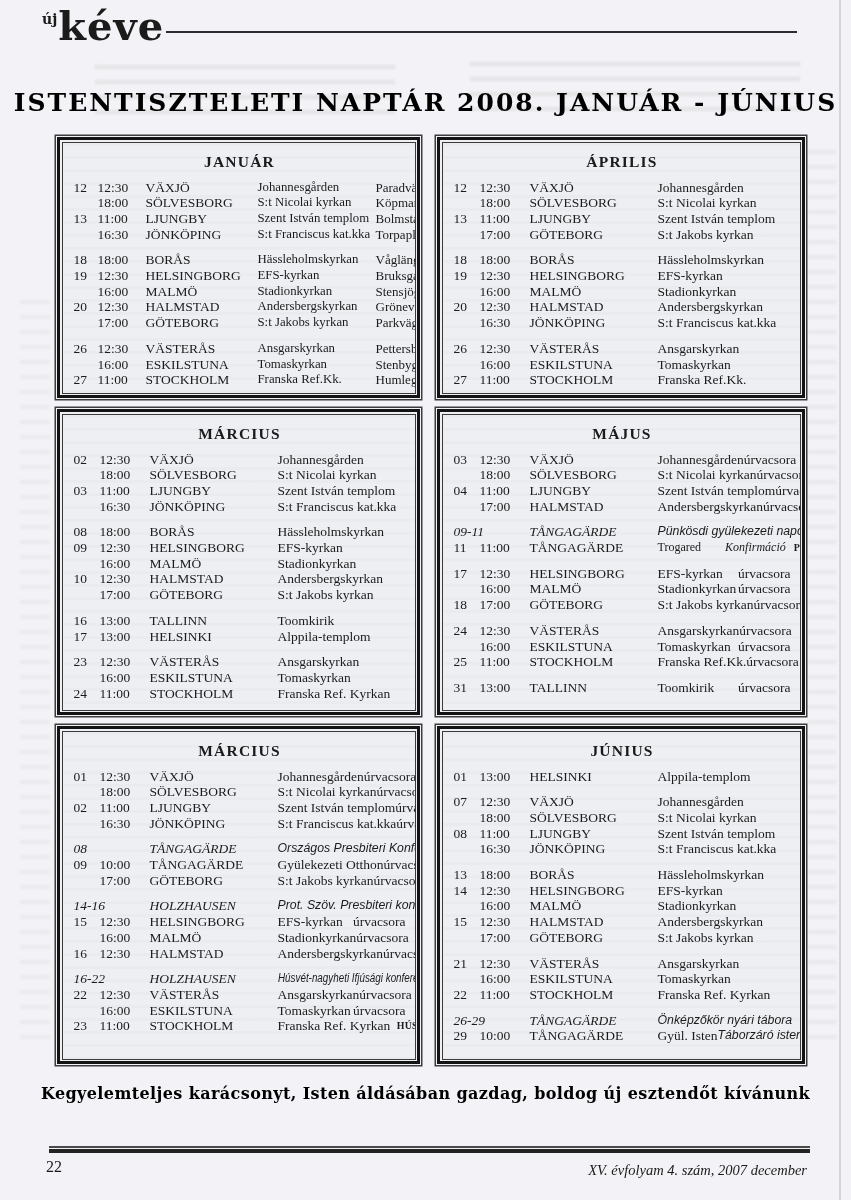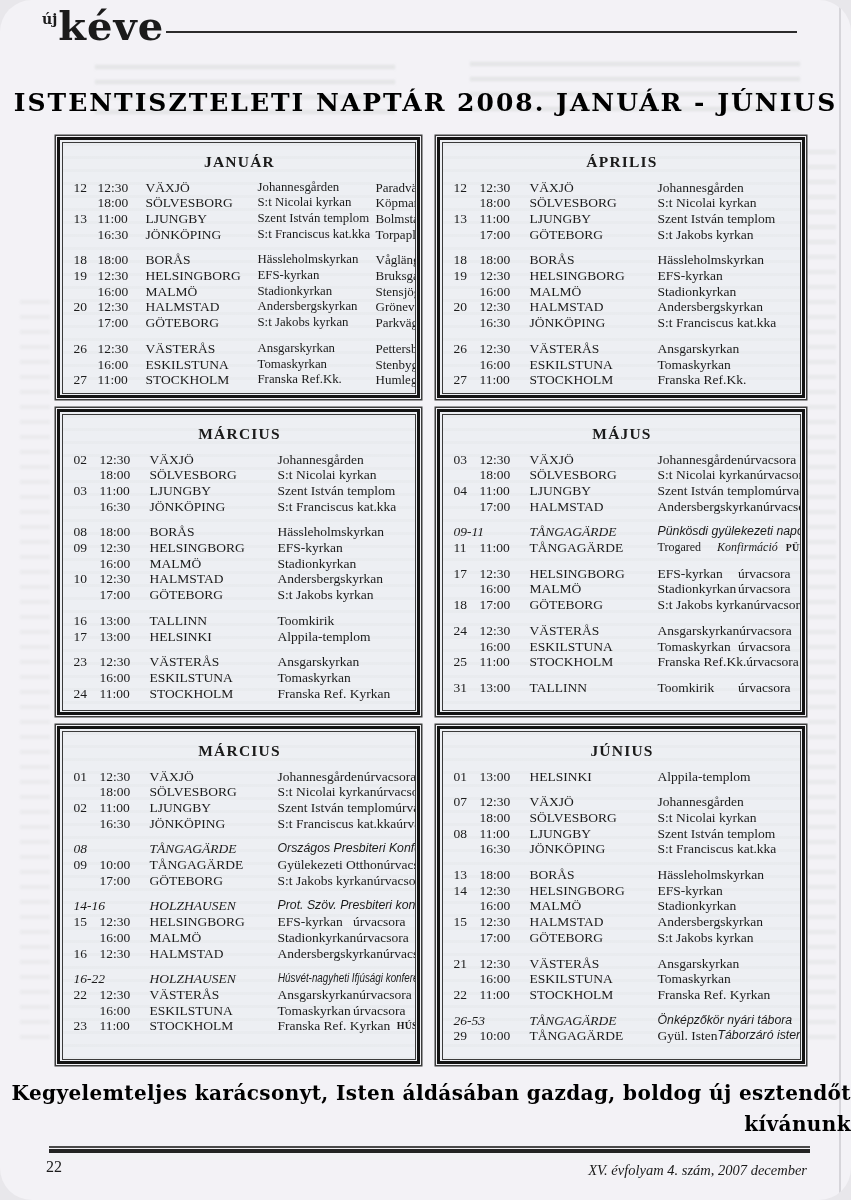--- a/index.html
+++ b/index.html
@@ -1,18 +1,18 @@
 <!DOCTYPE html>
 <html><head>
 <meta charset="utf-8">
 <title>Scanned newsletter page</title>
 <style>
   html,body{margin:0;padding:0;}
   body{width:851px;height:1200px;background:#e8e7eb;font-family:"Liberation Serif",serif;}
-  .page{position:relative;width:851px;height:1200px;background:#f3f2f6;overflow:hidden;color:#1b1b1b;border-radius:32px;}
+  .page{position:relative;width:851px;height:1200px;background:#f3f2f6;overflow:hidden;color:#1b1b1b;}
   
   .bleed{position:absolute;background:repeating-linear-gradient(180deg,rgba(125,140,128,.14) 0 4px,rgba(0,0,0,0) 4px 15px);filter:blur(1.4px);pointer-events:none;}
   .bleed.b1{left:95px;top:65px;width:300px;height:55px;}
   .bleed.b2{left:470px;top:62px;width:330px;height:58px;}
   .bleed.b3{left:808px;top:150px;width:28px;height:900px;opacity:.7;}
   .bleed.b4{left:20px;top:300px;width:30px;height:740px;opacity:.55;}
   .page-edge{position:absolute;right:10px;top:0;bottom:0;width:2px;background:#d6d5da;}
 
   
   .masthead{position:absolute;left:42px;top:10px;width:755px;display:flex;align-items:flex-end;}
@@ -41,26 +41,26 @@
   .place{}
   .lay-address .place{font-size:12.8px;}
   .note{text-align:right;}
   .lay-address .note{text-align:left;font-size:13px;}
   .row.conf{font-style:italic;}
   .row.conf .day{grid-column:1/3;}
   .row.conf .city{grid-column:3;}
   .row.conf .place{grid-column:4/-1;font-family:"Liberation Sans",sans-serif;font-size:12.3px;}
   .row.conf .place.squeeze{transform:scaleX(.8);transform-origin:left center;}
   .place.narrow{font-size:12px;}
-  .p2{font-style:italic;margin-left:16px;}
+  .p2{font-style:italic;margin-left:24px;}
   .note.caps{font-weight:bold;font-size:11px;letter-spacing:.2px;transform:scaleX(.9);transform-origin:right center;}
   .note.italic{font-style:italic;font-family:"Liberation Sans",sans-serif;font-size:12.3px;}
 
   
-  .greeting{position:absolute;left:0;top:1078px;width:100%;text-align:right;font-size:20px;letter-spacing:.4px;line-height:31px;}
+  .greeting{position:absolute;left:0;top:1078px;width:100%;text-align:center;font-size:16px;letter-spacing:.4px;line-height:31px;}
 
   
   .footer-rule{position:absolute;left:49px;top:1146px;width:761px;}
   .footer-rule .thin{height:1.5px;background:#4a4a4a;margin-bottom:1.5px;}
   .footer-rule .thick{height:3.5px;background:#242424;}
   .page-number{position:absolute;left:46px;top:1158px;font-size:16px;}
   .issue{position:absolute;right:44px;top:1162px;font-size:14.5px;font-style:italic;}
 </style>
 </head>
 <body>
@@ -670,21 +670,21 @@
               </div>
               <div class="row">
                 <span class="cell day">22</span>
                 <span class="cell time">11:00</span>
                 <span class="cell city">STOCKHOLM</span>
                 <span class="cell place">Franska Ref. Kyrkan</span>
               </div>
             </div>
             <div class="group">
               <div class="row conf">
-                <span class="cell day">26-53</span>
+                <span class="cell day">26-29</span>
                 <span class="cell city">TÅNGAGÄRDE</span>
                 <span class="cell place">Önképzőkör nyári tábora</span>
               </div>
               <div class="row">
                 <span class="cell day">29</span>
                 <span class="cell time">10:00</span>
                 <span class="cell city">TÅNGAGÄRDE</span>
                 <span class="cell place">Gyül. Isten</span>
                 <span class="cell note italic">Táborzáró istentiszte-</span>
               </div>

